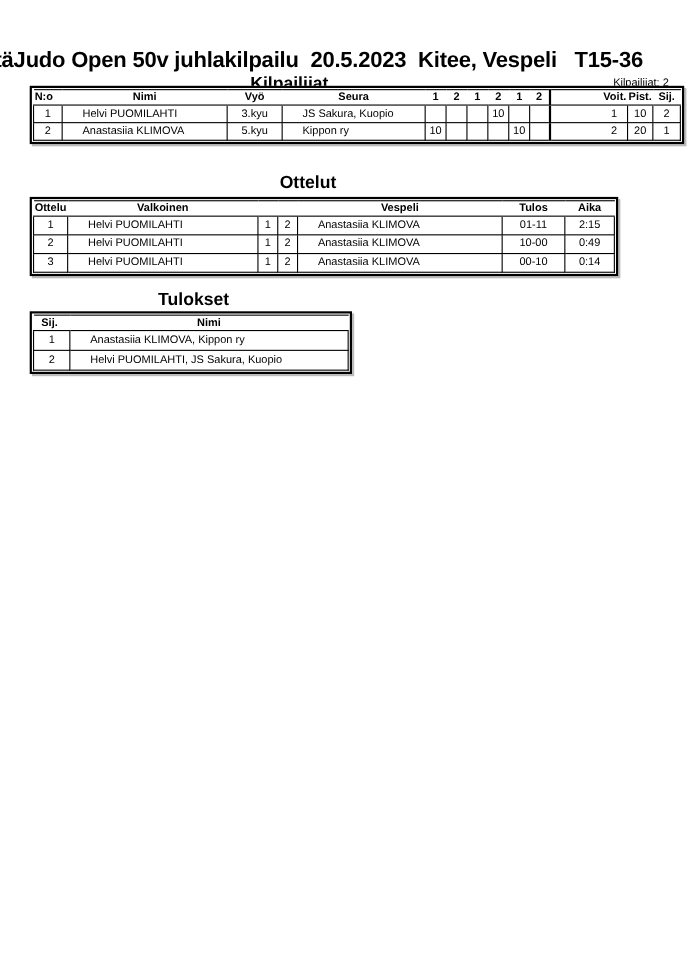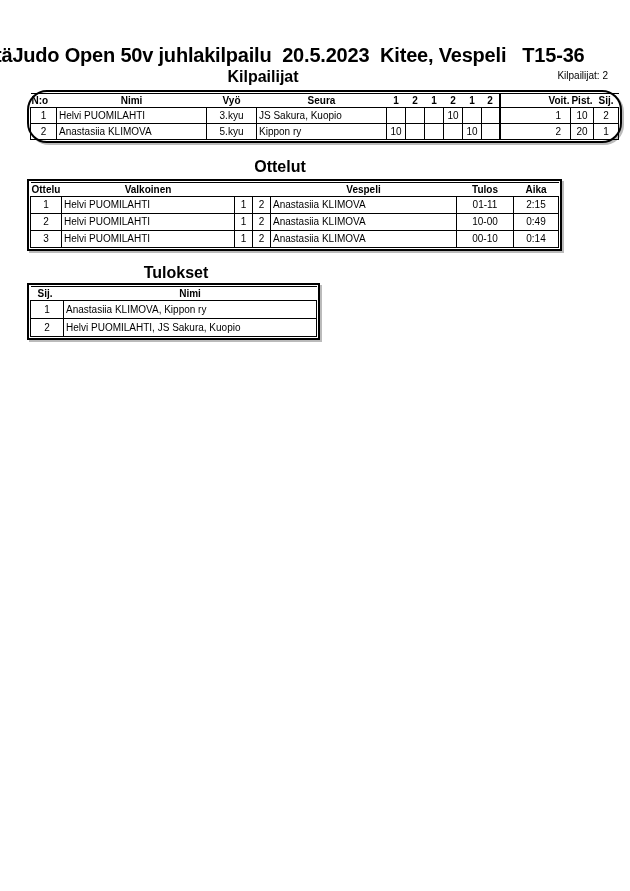--- a/index.html
+++ b/index.html
@@ -19,36 +19,36 @@
   .h-ottelut    { top:158px; left:280px; }
   .h-tulokset   { top:264px; left:176px; }
   .count-label {
     position:absolute; top:70px; left:608px; transform:translateX(-100%);
     font-size:10px; white-space:nowrap;
   }
   .tblwrap {
     position:absolute; border:2px solid #000; padding:1px; background:#fff;
     box-shadow:2px 2px 0 #bbbbbb;
   }
-  .t1 { top:90px;  left:27px;border-radius:20px; }
+  .t1 { top:78px;  left:27px; }
   .t2 { top:179px; left:27px; }
   .t3 { top:283px; left:27px; }
   table { border-collapse:collapse; table-layout:fixed; }
   th, td {
     border:1px solid #000; font-size:10px; line-height:1;
     overflow:hidden; white-space:nowrap; padding:0 2px; text-align:center;
     vertical-align:middle;
   }
   thead th { border-left:none; border-right:none; font-weight:bold; height:13px; padding:0 1px; }
   thead th:first-child { text-align:left; padding-left:1px; }
   tbody td { height:15px; }
   .t2 tbody td { height:16px; }
   .t3 tbody td { height:17px; }
   .t3 thead th:first-child { text-align:left; padding-left:7px; }
-  td.lft { text-align:left; padding-left:2px; }
+  td.lft { text-align:left; padding-left:18px; }
   .grp { border-left:2px solid #000 !important;padding-left:48px; }
 </style>
 </head>
 <body>
 
 <div class="page">
 
   <div class="title">täJudo Open 50v juhlakilpailu  20.5.2023  Kitee, Vespeli   T15-36</div>
 
   <div class="sec-heading h-kilpailijat">Kilpailijat</div>

